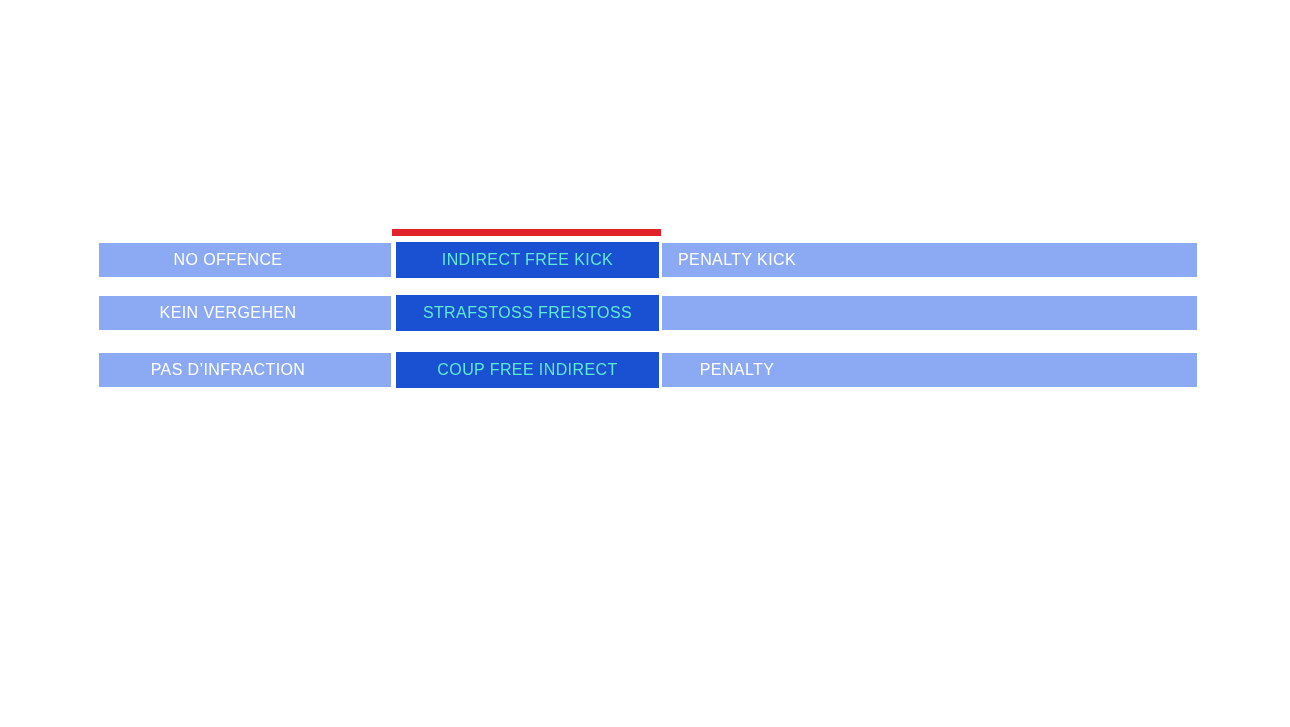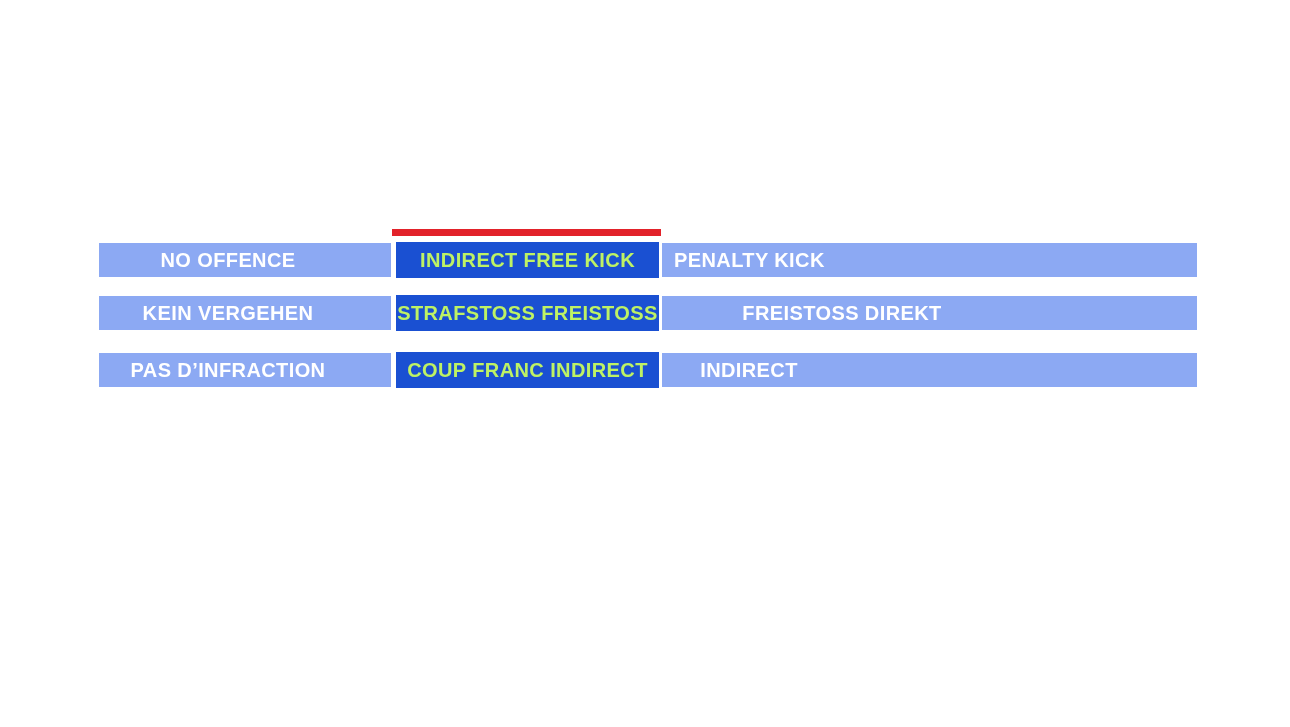--- a/index.html
+++ b/index.html
@@ -12,33 +12,33 @@
     position: relative;
     background: #ffffff;
     overflow: hidden;
     font-family: "Liberation Sans", sans-serif;
   }
   .cell {
     position: absolute;
     height: 34px;
     line-height: 34px;
     box-sizing: border-box;
-    font-size: 20px;
-    font-weight: bold;
+    font-size: 16px;
+    font-weight: normal;
     letter-spacing: 0.4px;
     white-space: nowrap;
   }
   .option {
     background: #8CA9F3;
     color: #ffffff;
     text-align: center;
   }
   .selected {
     background: #1A50D2;
-    color: #bef264;
+    color: #5eead4;
     text-align: center;
     margin-top: -1px;
     height: 36px;
     line-height: 36px;
   }
   .r1 { top: 243px; }
   .r2 { top: 296px; }
   .r3 { top: 353px; }
   .c1 { left: 99px;  width: 292px; padding-right: 34px; }
   .c2 { left: 396px; width: 263px; }
@@ -48,21 +48,20 @@
   }
   .c3a {
     flex: 0 0 360px;
     text-align: center;
   }
   .c3b {
     flex: 0 0 175px;
     box-sizing: border-box;
     padding-right: 25px;
     text-align: center;
-    margin-left: 12px;
   }
   .marker {
     position: absolute;
     left: 392px;
     top: 229px;
     width: 269px;
     height: 7px;
     background: #E2222A;
   }
 </style>
@@ -73,20 +72,19 @@
 
 <div class="cell option c1 r1">NO OFFENCE</div>
 <div class="cell selected c2 r1">INDIRECT FREE KICK</div>
 <div class="cell option c3 r1">
   <div class="c3b">PENALTY KICK</div>
 </div>
 
 <div class="cell option c1 r2">KEIN VERGEHEN</div>
 <div class="cell selected c2 r2">STRAFSTOSS FREISTOSS</div>
 <div class="cell option c3 r2">
-  <div class="c3a">FREISTOSS DIREKT</div>
 </div>
 
 <div class="cell option c1 r3">PAS D’INFRACTION</div>
-<div class="cell selected c2 r3">COUP FRANC INDIRECT</div>
+<div class="cell selected c2 r3">COUP FREE INDIRECT</div>
 <div class="cell option c3 r3">
-  <div class="c3b">INDIRECT</div>
+  <div class="c3b">PENALTY</div>
 </div>
 
 </body></html>

